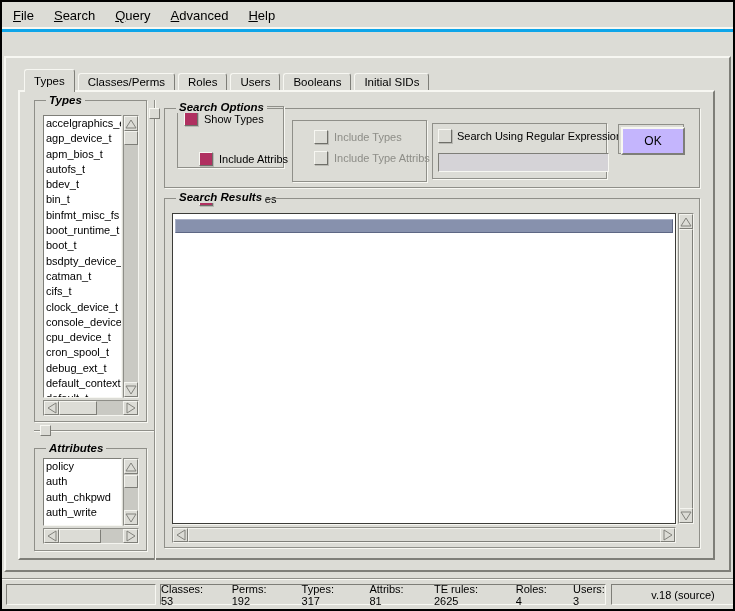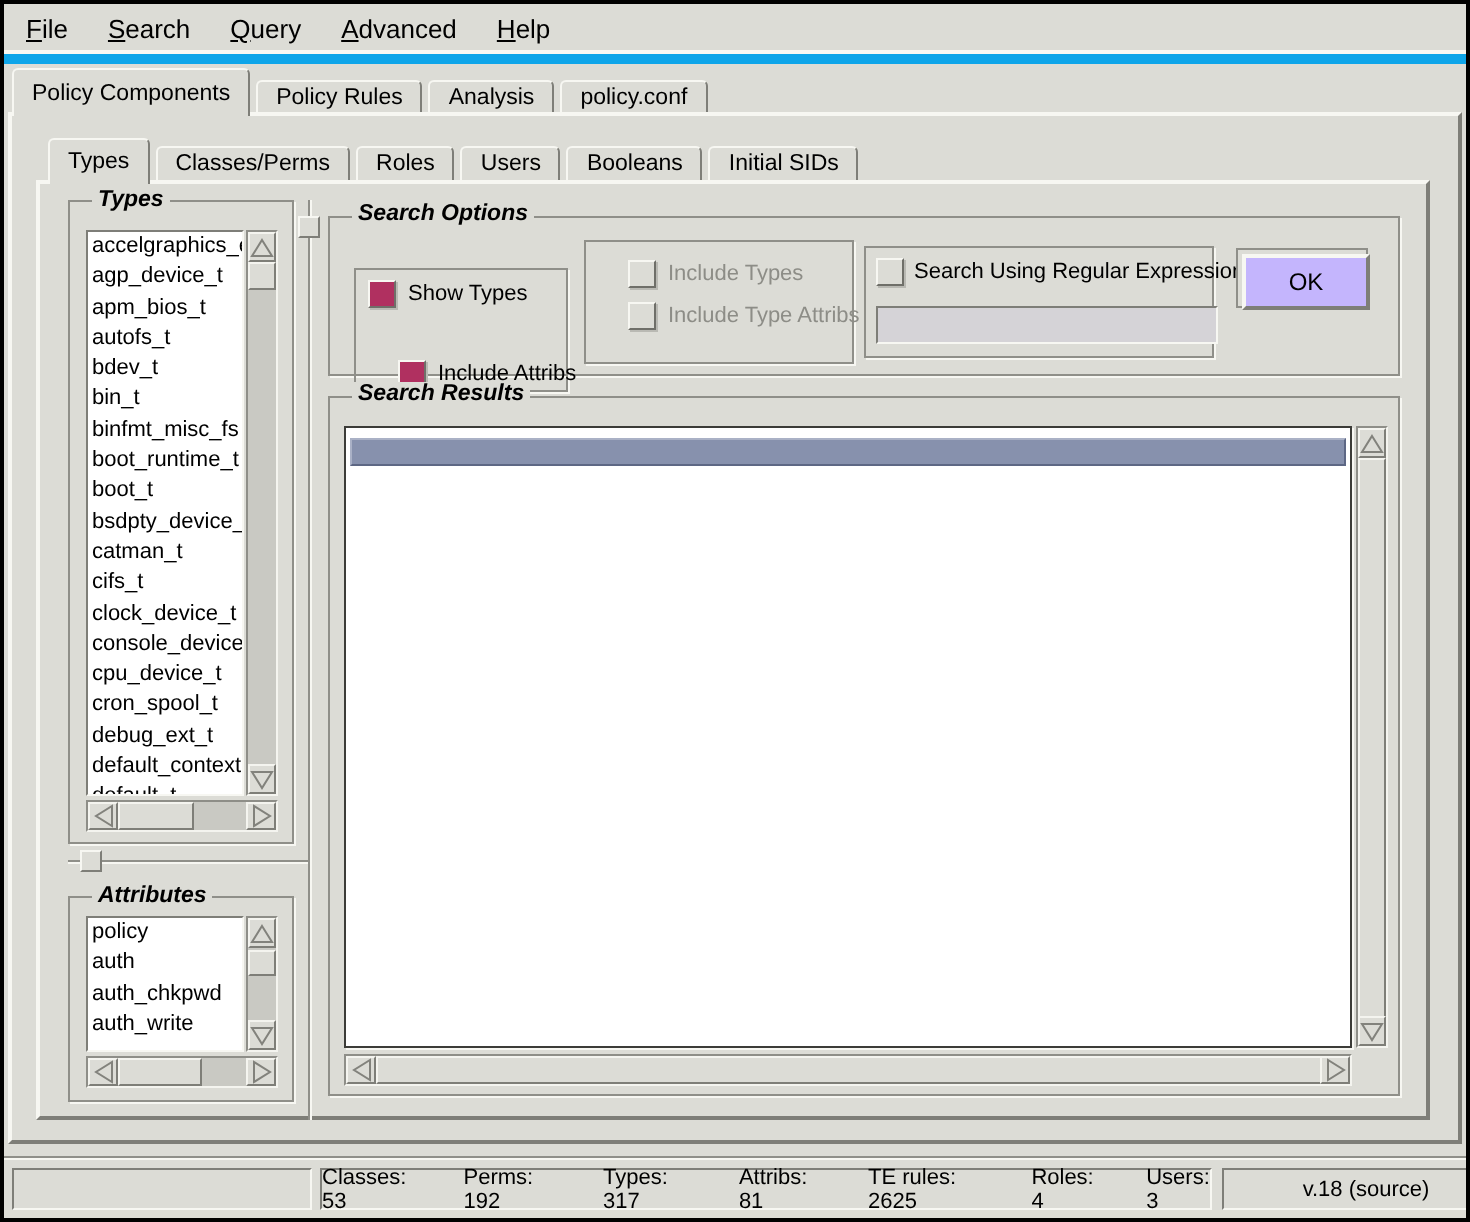--- a/index.html
+++ b/index.html
@@ -8,21 +8,21 @@
     border:2px solid #000;background:#dcdcd6;
     font-family:"Liberation Sans",sans-serif;font-size:12px;color:#000;
     overflow:hidden;
   }
   .abs{position:absolute;box-sizing:border-box;}
   .raised2{border:2px solid;border-color:#f7f7f2 #7e7e78 #7e7e78 #f7f7f2;}
   .sunken{border:1px solid;border-color:#7e7e78 #f7f7f2 #f7f7f2 #7e7e78;}
   .groove{border:1px solid #8f8f89;box-shadow:1px 1px 0 #f7f7f2;}
   
   .menubar{left:0;top:0;width:731px;height:30px;display:flex;align-items:center;gap:16px;
-    padding-left:9px;border-bottom:5px solid #0ea5e9;box-shadow:inset 0 -2px 0 #f8f8f3;
+    padding-left:9px;border-bottom:3px solid #0ea5e9;box-shadow:inset 0 -2px 0 #f8f8f3;
     font-size:13px;}
   .menuitem{padding:2px 2px;cursor:default;}
   .mnemo u{text-decoration:underline;}
   
   .tabrow{display:flex;align-items:flex-end;z-index:6;}
   .tab{background:#dcdcd6;border:1px solid;border-color:#f7f7f2 #7e7e78 #dcdcd6 #f7f7f2;
     border-bottom:none;border-radius:3px 3px 0 0;display:flex;align-items:center;
     justify-content:center;padding:0 9px;margin-right:3px;font-size:11.5px;white-space:nowrap;
     height:15px;margin-bottom:2px;}
   .tabrow2 .tab{height:16px;}
@@ -84,26 +84,20 @@
       <div class="menuitem mnemo"><u>S</u>earch</div>
       <div class="menuitem mnemo"><u>Q</u>uery</div>
       <div class="menuitem mnemo"><u>A</u>dvanced</div>
       <div class="menuitem mnemo"><u>H</u>elp</div>
     </div>
 
   <div class="abs raised2" style="left:2px;top:54px;width:727px;height:516px;"></div>
 
   <div class="abs raised2" style="left:16px;top:88px;width:697px;height:470px;"></div>
 
-  <div class="abs tabrow" style="left:4px;top:33px;height:23px;">
-      <div class="tab active">Policy Components</div>
-      <div class="tab">Policy Rules</div>
-      <div class="tab">Analysis</div>
-      <div class="tab">policy.conf</div>
-    </div>
 
   <div class="abs tabrow tabrow2" style="left:22px;top:68px;height:22px;">
       <div class="tab active">Types</div>
       <div class="tab">Classes/Perms</div>
       <div class="tab">Roles</div>
       <div class="tab">Users</div>
       <div class="tab">Booleans</div>
       <div class="tab">Initial SIDs</div>
     </div>
 
@@ -200,21 +194,21 @@
     <div class="sbtn right">
         <svg width="12" height="12" viewBox="0 0 12 12">
           <polygon points="2,1 2,11 10,6" fill="#dcdcd6" stroke="#82827c" stroke-width="1"></polygon>
         </svg>
       </div>
   </div>
 
   <div class="abs groove" style="left:162px;top:106px;width:536px;height:80px;"></div>
   <div class="abs lf-title" style="left:174px;top:99px;">Search Options</div>
 
-  <div class="abs groove cbcol" style="left:175px;top:132px;width:107px;height:62px;gap:26px;">
+  <div class="abs groove cbcol" style="left:175px;top:104px;width:107px;height:62px;gap:26px;">
       <div class="cbrow checked">
       <span class="cbbox"></span>
       <span class="cblabel">Show Types</span>
     </div>
       <div class="cbrow checked indent">
       <span class="cbbox"></span>
       <span class="cblabel">Include Attribs</span>
     </div>
       <div class="cbrow checked indent">
       <span class="cbbox"></span>

